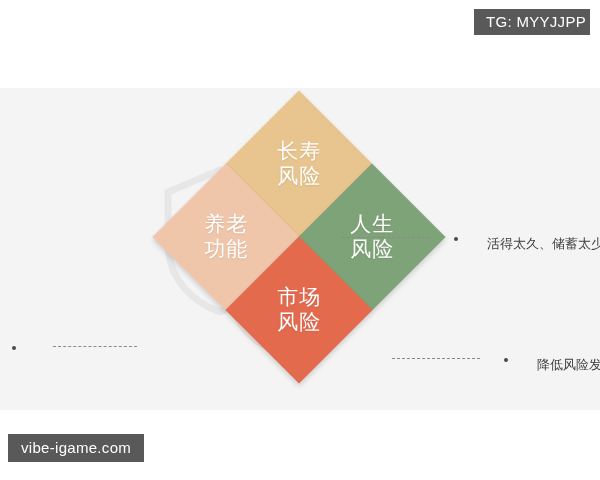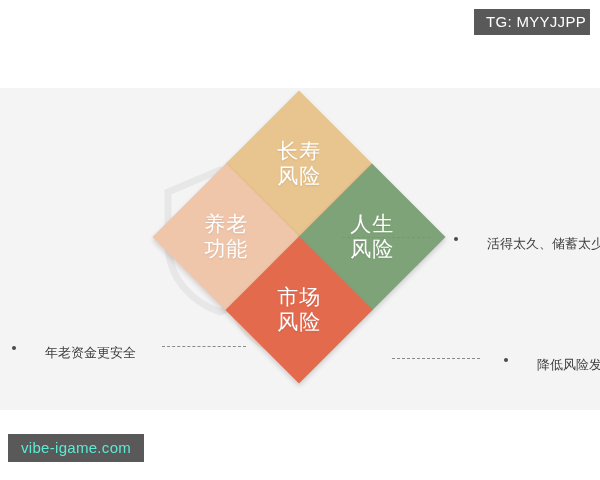--- a/index.html
+++ b/index.html
@@ -29,21 +29,21 @@
     z-index: 40;
     white-space: nowrap;
   }
 
   
   .site-badge {
     position: absolute;
     left: 8px;
     bottom: 18px;
     background: #595959;
-    color: #5eead4;
+    color: #ffffff;
     font-size: 15px;
     letter-spacing: 0.3px;
     padding: 6px 13px 7px 13px;
     line-height: 1;
     z-index: 40;
     white-space: nowrap;
   }
 
   
   .panel {
@@ -215,19 +215,18 @@
   </div>
 
   <div class="anno right" id="anno-life">
     <span class="dash"></span>
     <span class="dot"></span>
     <span class="anno-text">降低风险发生的损失</span>
   </div>
 
   <div class="anno left" id="anno-pension">
     <span class="dot"></span>
-    <span class="anno-text">年老资金更安全</span>
     <span class="dash"></span>
   </div>
 
 </div>
 
 <div class="site-badge">vibe-igame.com</div>
 
 </body></html>

